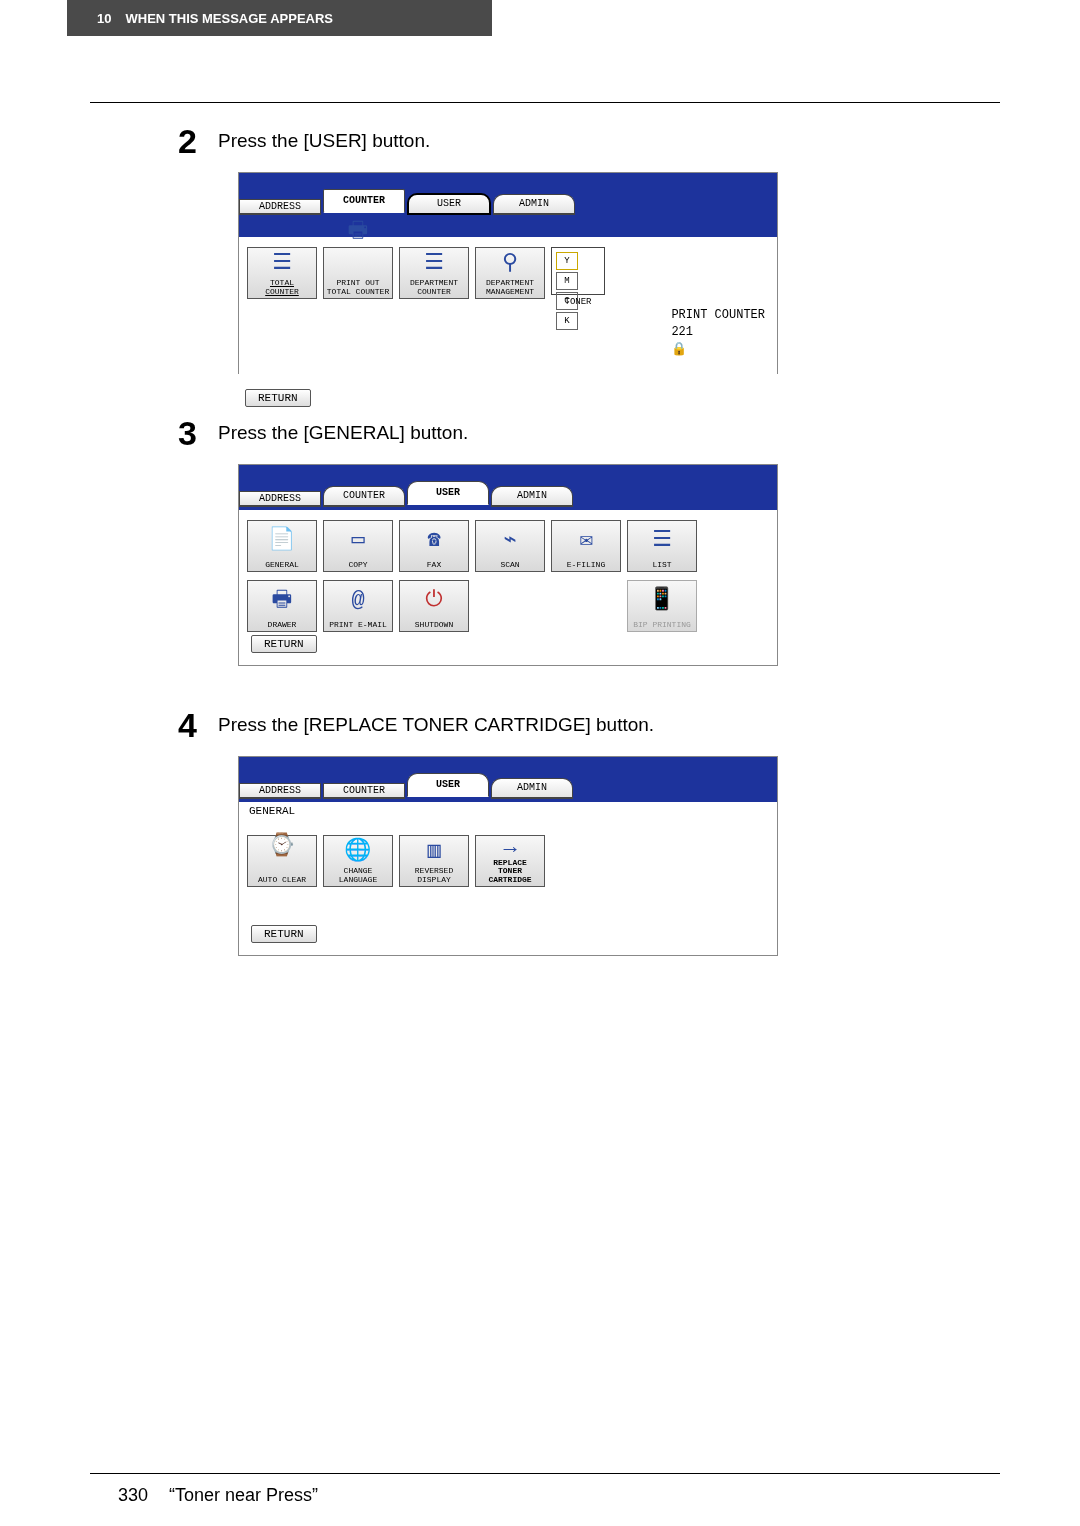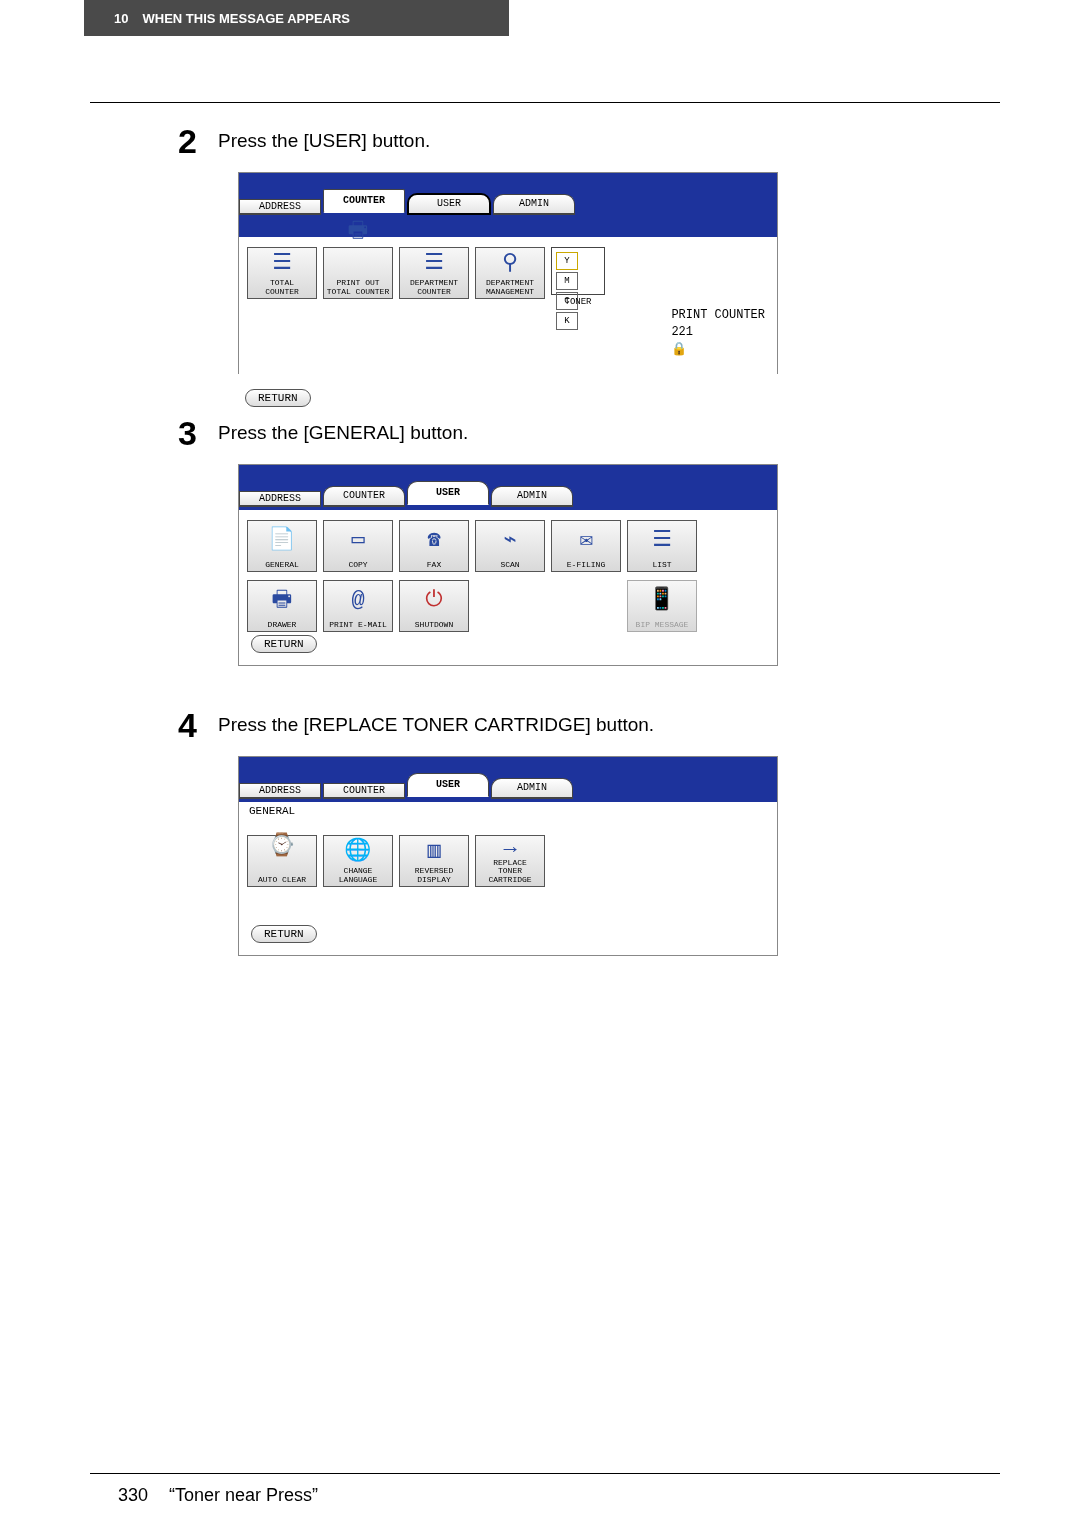--- a/index.html
+++ b/index.html
@@ -12,21 +12,21 @@
   .page {
     width: 1080px;
     height: 1526px;
     position: relative;
     box-sizing: border-box;
     padding: 0;
   }
   .header-tab {
     position: absolute;
     top: 0;
-    left: 84px;
+    left: 67px;
     width: 425px;
     height: 36px;
     background: #4a4a4a;
     color: #fff;
     font-size: 13px;
     font-weight: bold;
     display: flex;
     align-items: center;
     padding-left: 30px;
     box-sizing: border-box;
@@ -136,21 +136,21 @@
     right: 12px;
     top: 120px;
     font-family: "Courier New", monospace;
     font-size: 12px;
     text-align: left;
     line-height: 1.4;
   }
   .return-btn {
     display:inline-block;
     border:1px solid #555;
-    border-radius:9px;
+    border-radius:2px;
     padding: 2px 12px;
     font-family: "Courier New", monospace;
     font-size:11px;
     background: linear-gradient(#fff,#ddd);
     margin: 6px 0 6px 6px;
   }
   .shot-sublabel {
     font-family: "Courier New", monospace;
     font-size:11px;
     padding-left:10px;
@@ -204,21 +204,21 @@
       <div class="tab">ADDRESS</div>
       <div class="tab active pill wide-user" style="border-radius:2px;">COUNTER</div>
       <div class="tab pill" style="border:2px solid #000;">USER</div>
       <div class="tab pill">ADMIN</div>
     </div>
     <div style="height:22px; background:#1d339c;"></div>
     <div class="shot-body" style="position:relative; height:130px;">
       <div class="tile-row">
         <div class="tile">
           <div class="ticon">☰</div>
-          <span style="white-space:pre;">TOTAL
+          <span style="white-space:pre;text-decoration:underline;">TOTAL
 COUNTER</span>
         </div>
         <div class="tile">
           <div class="ticon">🖶</div>
           <span style="white-space:pre;margin-top:36px;">PRINT OUT
 TOTAL COUNTER</span>
         </div>
         <div class="tile">
           <div class="ticon">☰</div>
           <span style="white-space:pre;">DEPARTMENT
@@ -299,21 +299,21 @@
             <span>PRINT E-MAIL</span>
           </div>
         <div class="tile">
             <div class="ticon" style="color:#c03030;">⏻</div>
             <span>SHUTDOWN</span>
           </div>
         <div style="width:70px;"></div>
         <div style="width:70px;"></div>
         <div class="tile disabled">
             <div class="ticon">📱</div>
-            <span>BIP MESSAGE</span>
+            <span>BIP PRINTING</span>
           </div>
       </div>
     </div>
     <div class="return-btn" style="position:absolute; bottom:6px; left:6px;">RETURN</div>
   </div>
 
   <div class="step" style="top:712px;">
     <div class="step-num">4</div>
     <div class="step-text">Press the [REPLACE TONER CARTRIDGE] button.</div>
   </div>
@@ -339,21 +339,21 @@
             <span style="white-space:pre;">CHANGE
 LANGUAGE</span>
           </div>
         <div class="tile">
             <div class="ticon">▥</div>
             <span style="white-space:pre;">REVERSED
 DISPLAY</span>
           </div>
         <div class="tile">
             <div class="ticon">→</div>
-            <span style="white-space:pre;">REPLACE
+            <span style="white-space:pre;font-weight:bold;">REPLACE
 TONER
 CARTRIDGE</span>
           </div>
       </div>
     </div>
     <div class="return-btn" style="position:absolute; bottom:6px; left:6px;">RETURN</div>
   </div>
 
   <div class="rule-bottom"></div>
   <div class="footer">

